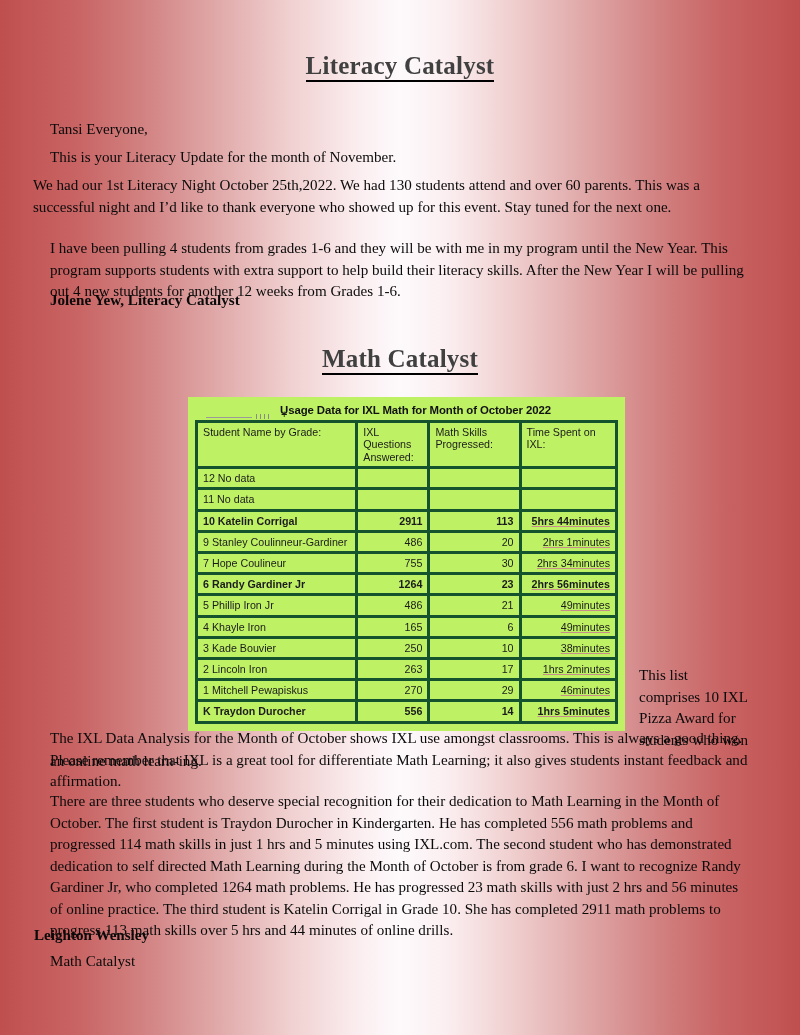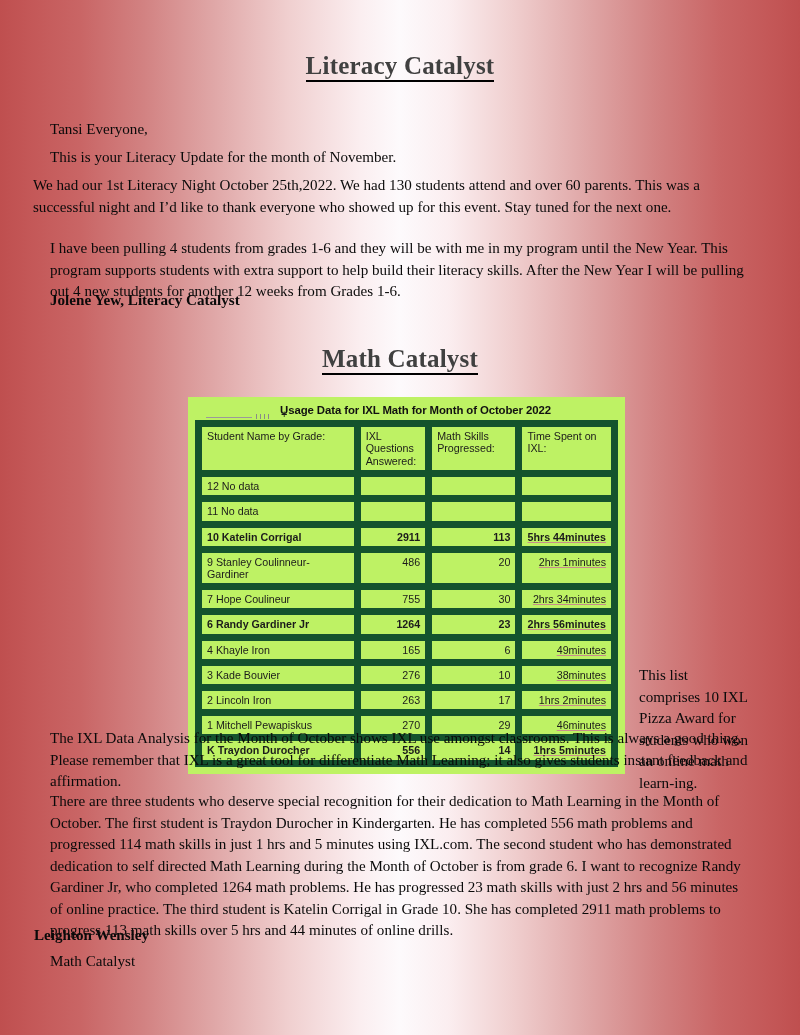--- a/index.html
+++ b/index.html
@@ -129,21 +129,21 @@
   }
   table.ixl {
     border-collapse: collapse;
     width: 100%;
     font-family: "Liberation Sans", "DejaVu Sans", sans-serif;
     font-size: 10.7px;
     color: #1b1b1b;
     table-layout: fixed;
   }
   table.ixl td {
-    border: 7px solid #14532d;
+    border: 3px solid #14532d;
     padding: 3px 5px 3px 5px;
     vertical-align: top;
     line-height: 12.2px;
     height: 12px;
     margin-left: 48px;
   }
   table.ixl col.c-name { width: 42.2%; }
   table.ixl col.c-q    { width: 19.0%; }
   table.ixl col.c-s    { width: 24.0%; }
   table.ixl col.c-t    { width: 25.4%; }
@@ -217,28 +217,34 @@
               <td class="num">30</td>
               <td class="time"><span class="sq-underline">2hrs 34minutes</span></td>
             </tr>
             <tr class="award">
               <td>6 Randy Gardiner Jr</td>
               <td class="num">1264</td>
               <td class="num">23</td>
               <td class="time"><span class="sq-underline">2hrs 56minutes</span></td>
             </tr>
             <tr>
+              <td>5 Phillip Iron Jr</td>
+              <td class="num">486</td>
+              <td class="num">21</td>
+              <td class="time"><span class="sq-underline">49minutes</span></td>
+            </tr>
+            <tr>
               <td>4 Khayle Iron</td>
               <td class="num">165</td>
               <td class="num">6</td>
               <td class="time"><span class="sq-underline">49minutes</span></td>
             </tr>
             <tr>
               <td>3 Kade Bouvier</td>
-              <td class="num">276</td>
+              <td class="num">250</td>
               <td class="num">10</td>
               <td class="time"><span class="sq-underline">38minutes</span></td>
             </tr>
             <tr>
               <td>2 Lincoln Iron</td>
               <td class="num">263</td>
               <td class="num">17</td>
               <td class="time"><span class="sq-underline">1hrs 2minutes</span></td>
             </tr>
             <tr>

